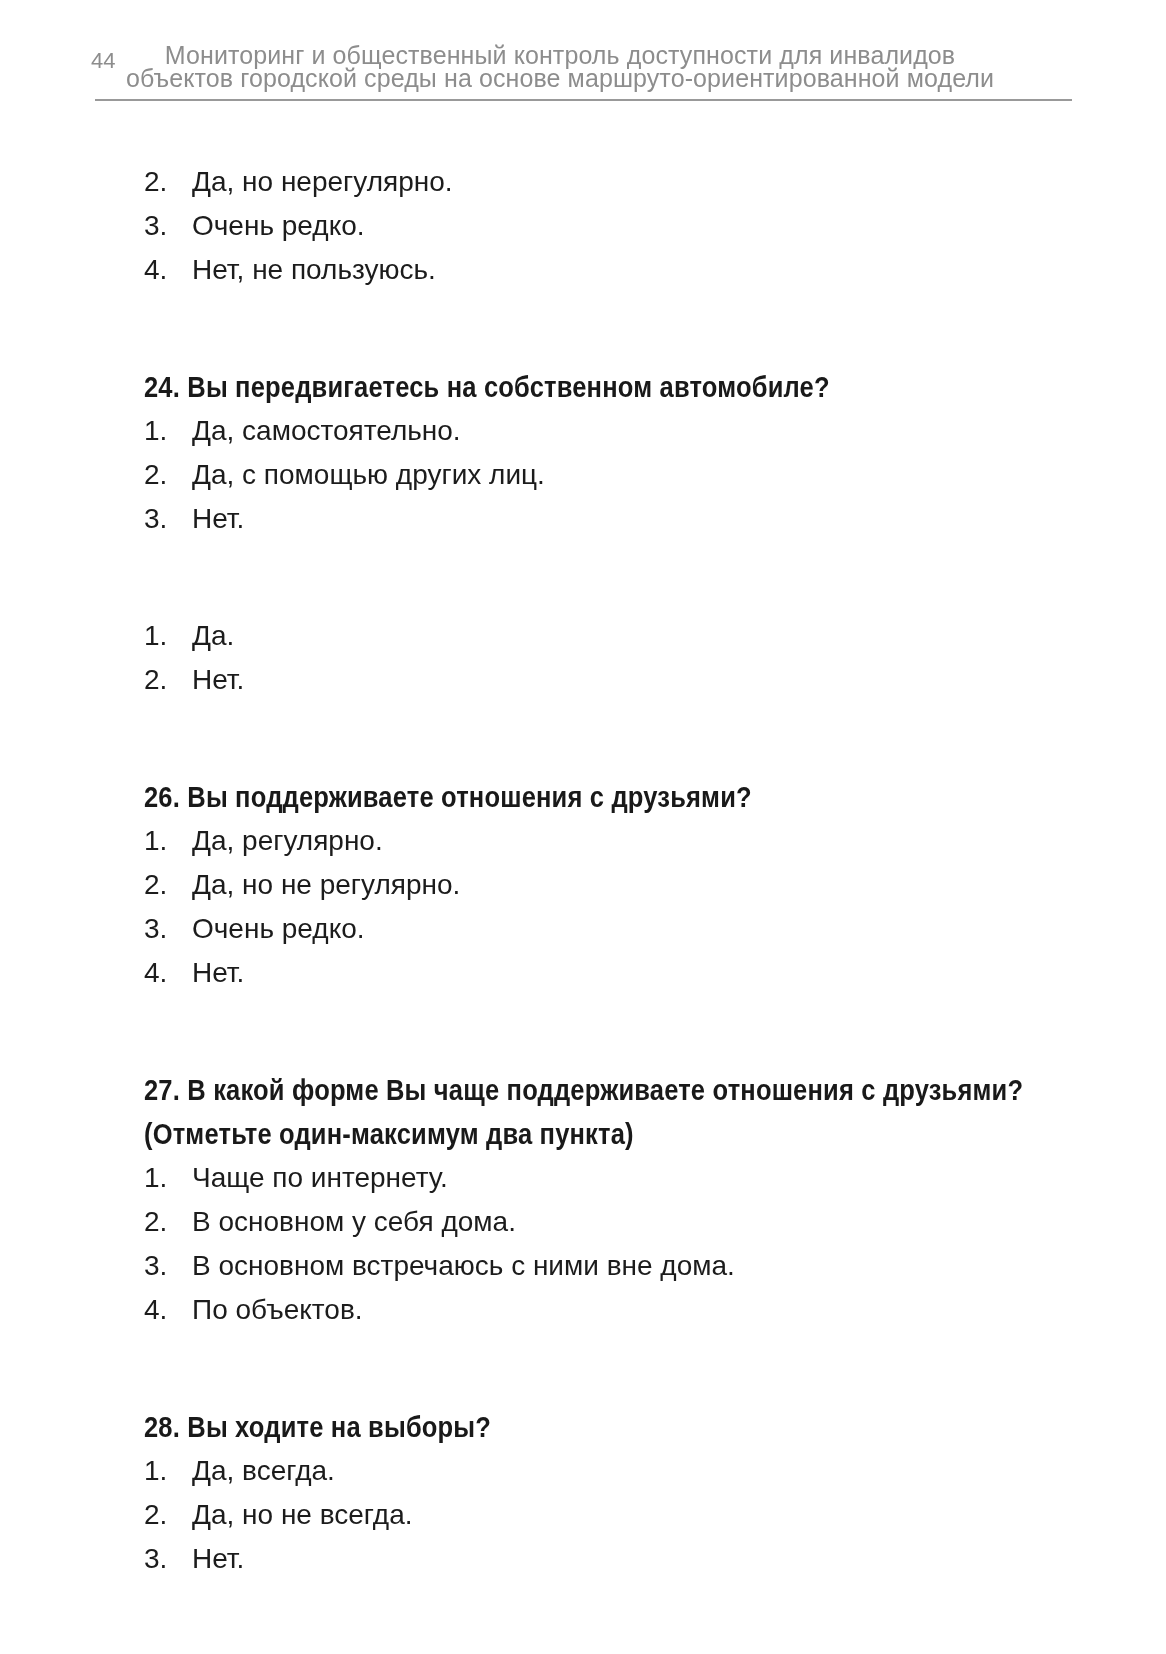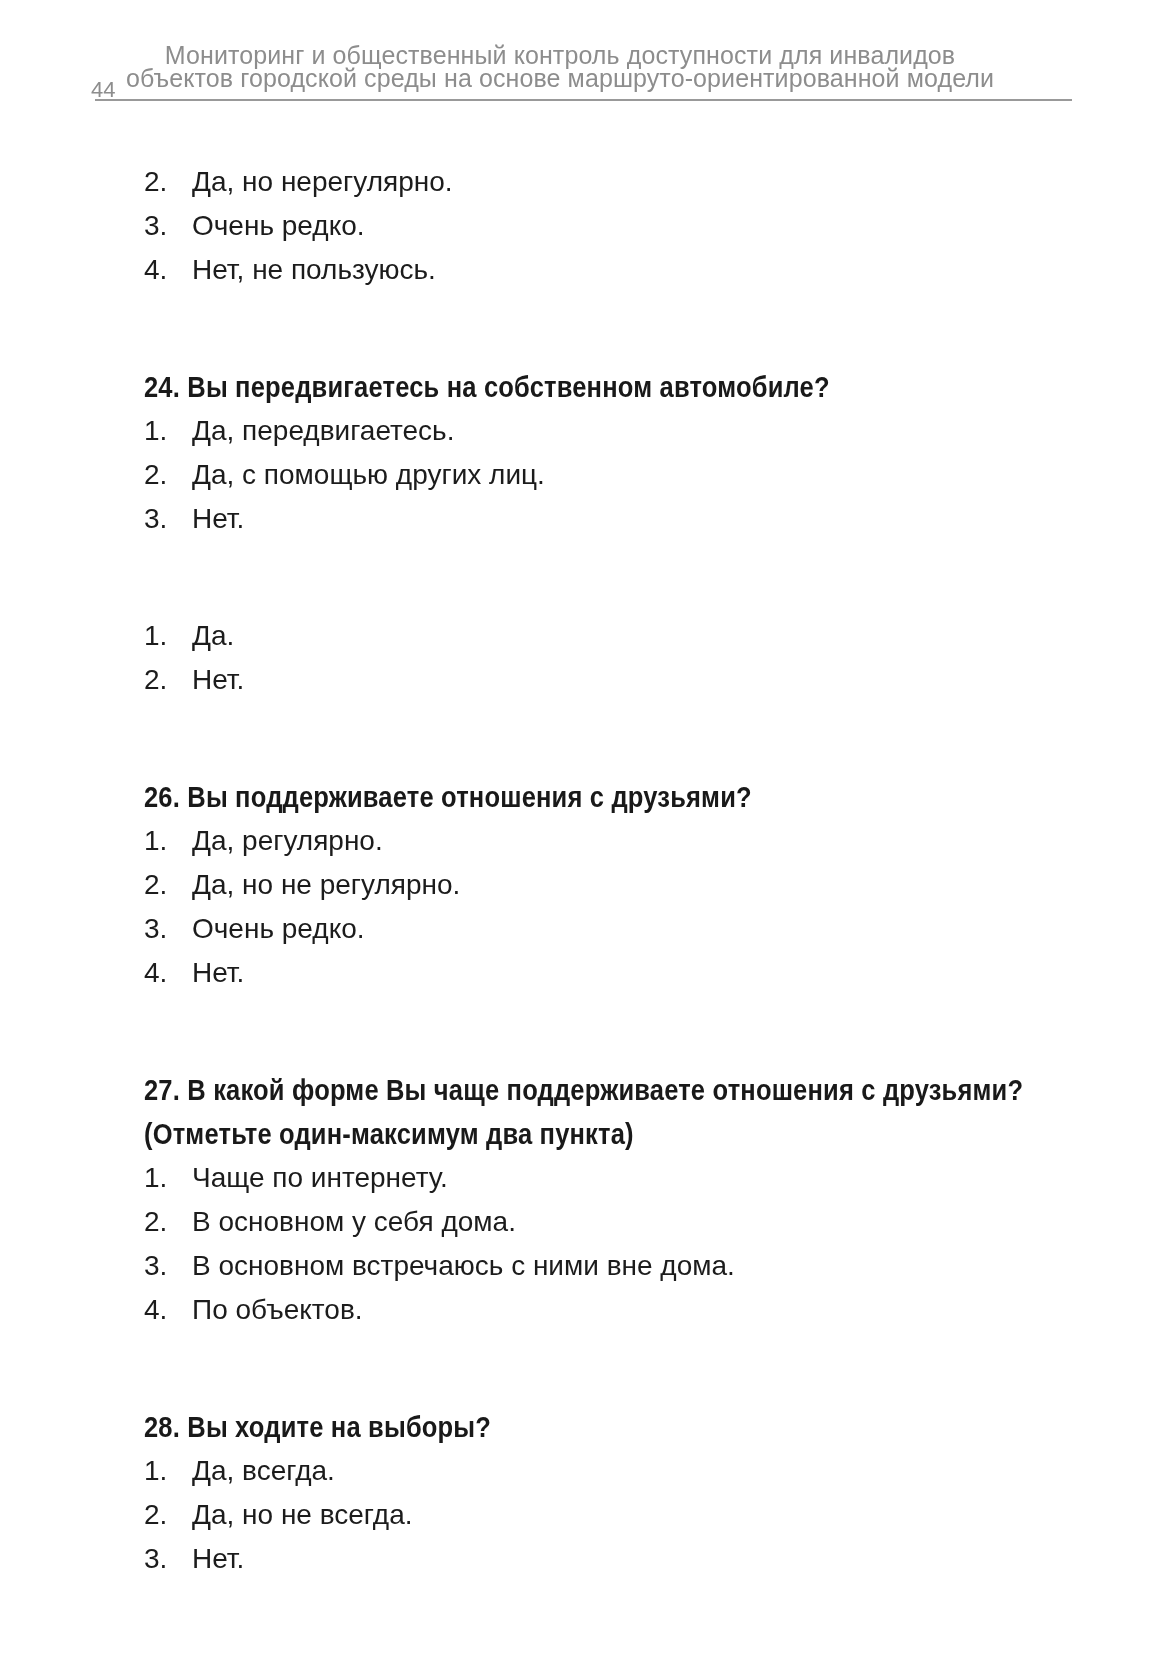--- a/index.html
+++ b/index.html
@@ -20,21 +20,21 @@
   }
 
   
   .page-header {
     position: relative;
     height: 99px;
   }
   .page-number {
     position: absolute;
     left: 91px;
-    top: 78px;
+    top: 49px;
     font-size: 22px;
     line-height: 24px;
     color: #8d8d8d;
   }
   .running-title {
     position: absolute;
     left: 0;
     right: 46px;
     top: 44px;
     text-align: center;
@@ -118,21 +118,21 @@
         </div>
       </div>
     <div id="questions">
         <section class="question">
           <div class="q-title">
             <div class="q-line">24. Вы передвигаетесь на собственном автомобиле?</div>
           </div>
           <div>
             <div class="option">
               <span class="num">1.</span>
-              <span class="opt-text">Да, передвигаетесь.</span>
+              <span class="opt-text">Да, самостоятельно.</span>
             </div>
             <div class="option">
               <span class="num">2.</span>
               <span class="opt-text">Да, с помощью других лиц.</span>
             </div>
             <div class="option">
               <span class="num">3.</span>
               <span class="opt-text">Нет.</span>
             </div>
           </div>

